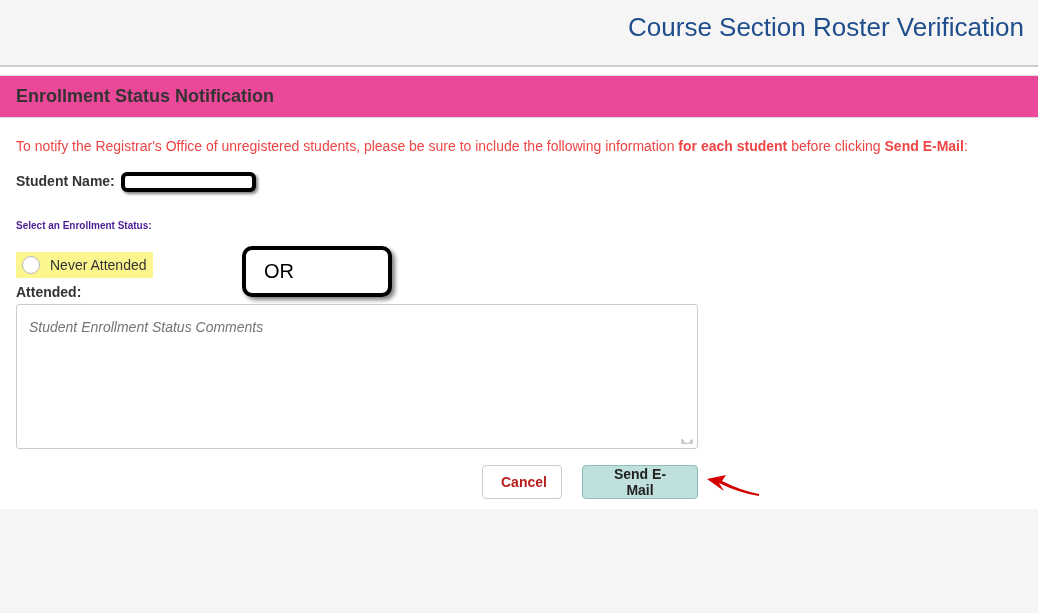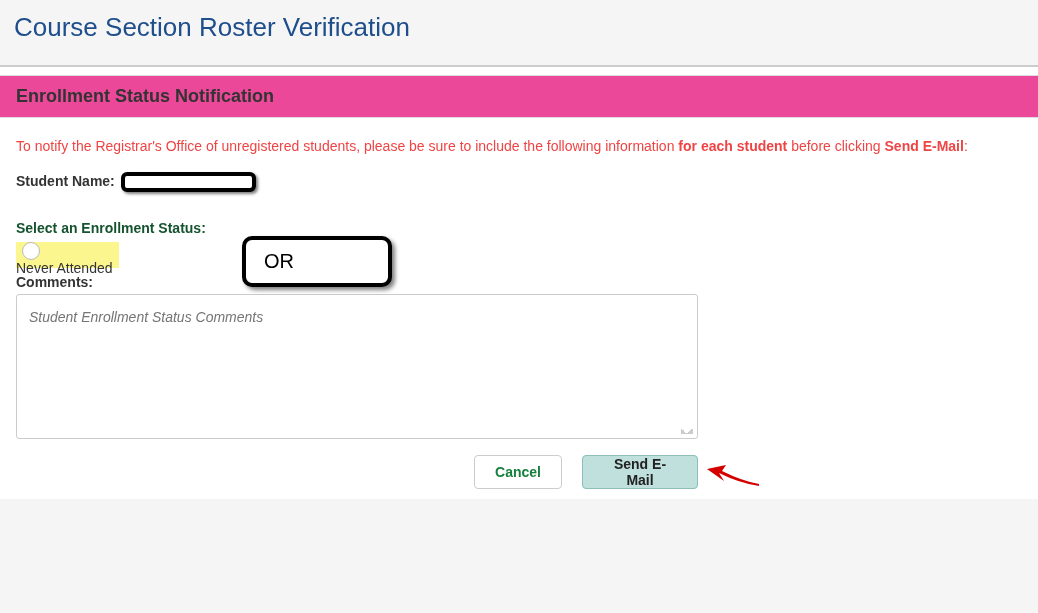--- a/index.html
+++ b/index.html
@@ -10,20 +10,21 @@
     body {
       font-family: "Segoe UI", Arial, sans-serif;
       background: #f5f5f5;
       width: 1038px;
       height: 613px;
       overflow: hidden;
     }
     .page-header {
       padding: 12px 14px 22px 14px;
       background: #f5f5f5;
+      text-align: right;
     }
     .page-title {
       color: #1e4e8c;
       font-size: 26px;
       font-weight: 400;
     }
     .main-container {
       border-top: 2px solid #ccc;
       background: #fff;
       margin: 0;
@@ -82,35 +83,34 @@
     }
     .redaction-medium {
       width: 135px;
       height: 20px;
       border: 4px solid #000;
       border-radius: 6px;
       box-shadow: 2px 2px 3px rgba(0,0,0,0.5);
       margin-left: 2px;
     }
     .section-label {
-      font-size: 14px;
-      font-weight: 600;
-      color: #14532d;
+      font-size: 10px;
+      font-weight: 600;
+      color: #4c1d95;
       margin-top: 28px;
-      margin-bottom: 6px;
+      margin-bottom: 21px;
     }
     .radio-group {
       position: relative;
     }
     .radio-row {
       display: inline-flex;
-      align-items: flex-start;
+      align-items: center;
       height: 26px;
       padding-right: 6px;
-      flex-direction: column;
     }
     .highlight {
       background: #fcf68e;
     }
     .radio-circle {
       width: 18px;
       height: 18px;
       border-radius: 50%;
       border: 1.5px solid #bbb;
       background: #fff;
@@ -174,22 +174,22 @@
       border-radius: 4px;
       font-size: 14px;
       font-weight: 600;
       cursor: pointer;
       padding: 0 18px;
       font-family: inherit;
     }
     .btn-cancel {
       background: #fff;
       border: 1px solid #ccc;
-      color: #15803d;
-      width: 88px;
+      color: #b91c1c;
+      width: 80px;
     }
     .btn-send {
       background: #bfe0dc;
       border: 1px solid #8fbdb7;
       color: #222;
       width: 116px;
     }
     .arrow-annotation {
       position: absolute;
       left: 688px;
@@ -233,21 +233,21 @@
           <div class="radio-row highlight">
             <span class="radio-circle"></span>
             <span class="radio-label">Never Attended</span>
           </div>
         </div>
         <div class="or-box">
           <span class="or-box-text">OR</span>
         </div>
       </div>
 
-      <div class="comments-label">Comments:</div>
+      <div class="comments-label">Attended:</div>
       <textarea class="comments-textarea" placeholder="Student Enrollment Status Comments" style=""></textarea>
 
       <div class="button-row">
         <button class="btn btn-cancel">Cancel</button>
         <button class="btn btn-send">Send E-Mail</button>
         <div class="arrow-annotation">
           <svg class="arrow-svg" viewBox="0 0 60 40">
             <path d="M 55 35 Q 35 32 15 22 L 20 30 L 3 18 L 22 14 L 18 20 Q 38 30 55 33 Z" fill="#d40000"></path>
           </svg>
         </div>

